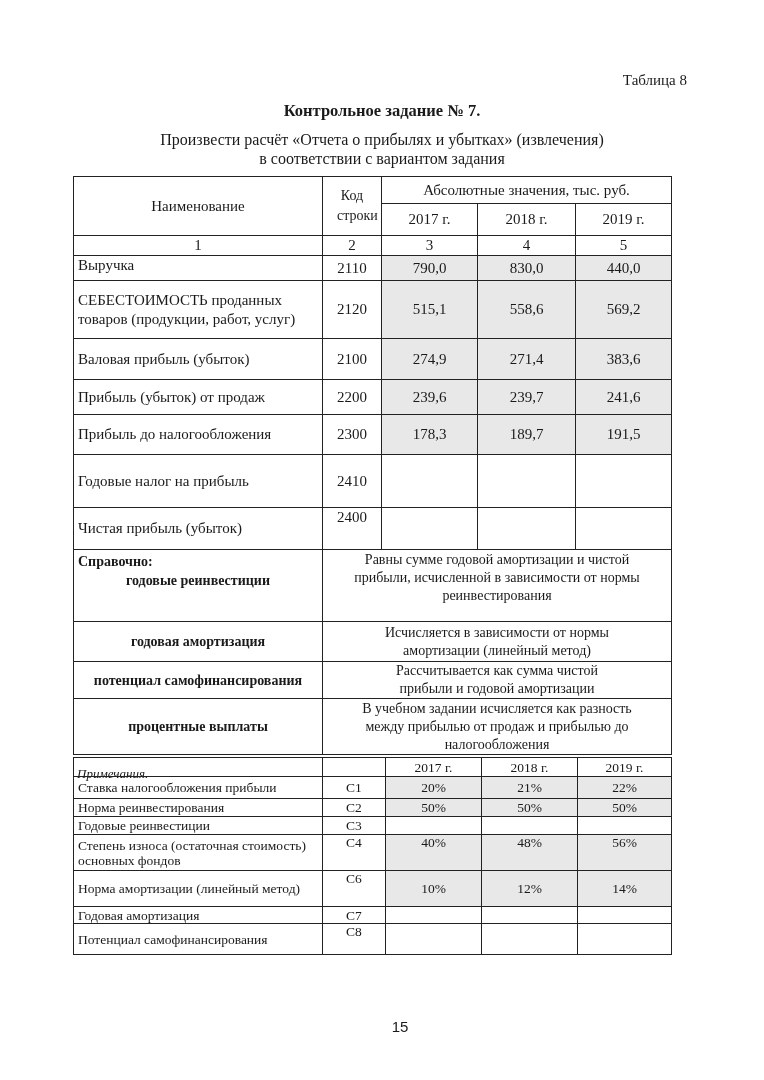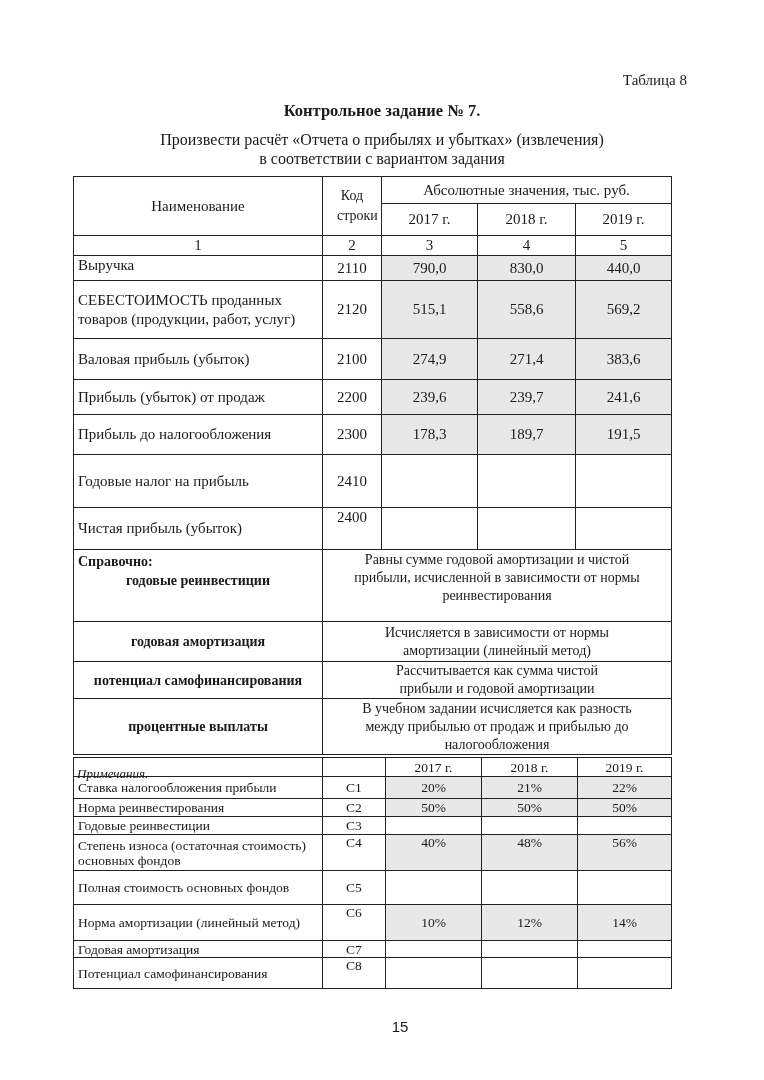--- a/index.html
+++ b/index.html
@@ -164,27 +164,20 @@
     <td class="c"></td>
     <td class="c"></td>
   </tr>
   <tr style="height:36px">
     <td>Степень износа (остаточная стоимость) основных фондов</td>
     <td class="c" style="vertical-align:top">С4</td>
     <td class="c shade" style="vertical-align:top">40%</td>
     <td class="c shade" style="vertical-align:top">48%</td>
     <td class="c shade" style="vertical-align:top">56%</td>
   </tr>
-  <tr style="height:34px">
-    <td>Полная стоимость основных фондов</td>
-    <td class="c">С5</td>
-    <td class="c"></td>
-    <td class="c"></td>
-    <td class="c"></td>
-  </tr>
   <tr style="height:36px">
     <td>Норма амортизации (линейный метод)</td>
     <td class="c" style="vertical-align:top">С6</td>
     <td class="c shade">10%</td>
     <td class="c shade">12%</td>
     <td class="c shade">14%</td>
   </tr>
   <tr style="height:17px">
     <td>Годовая амортизация</td>
     <td class="c">С7</td>

